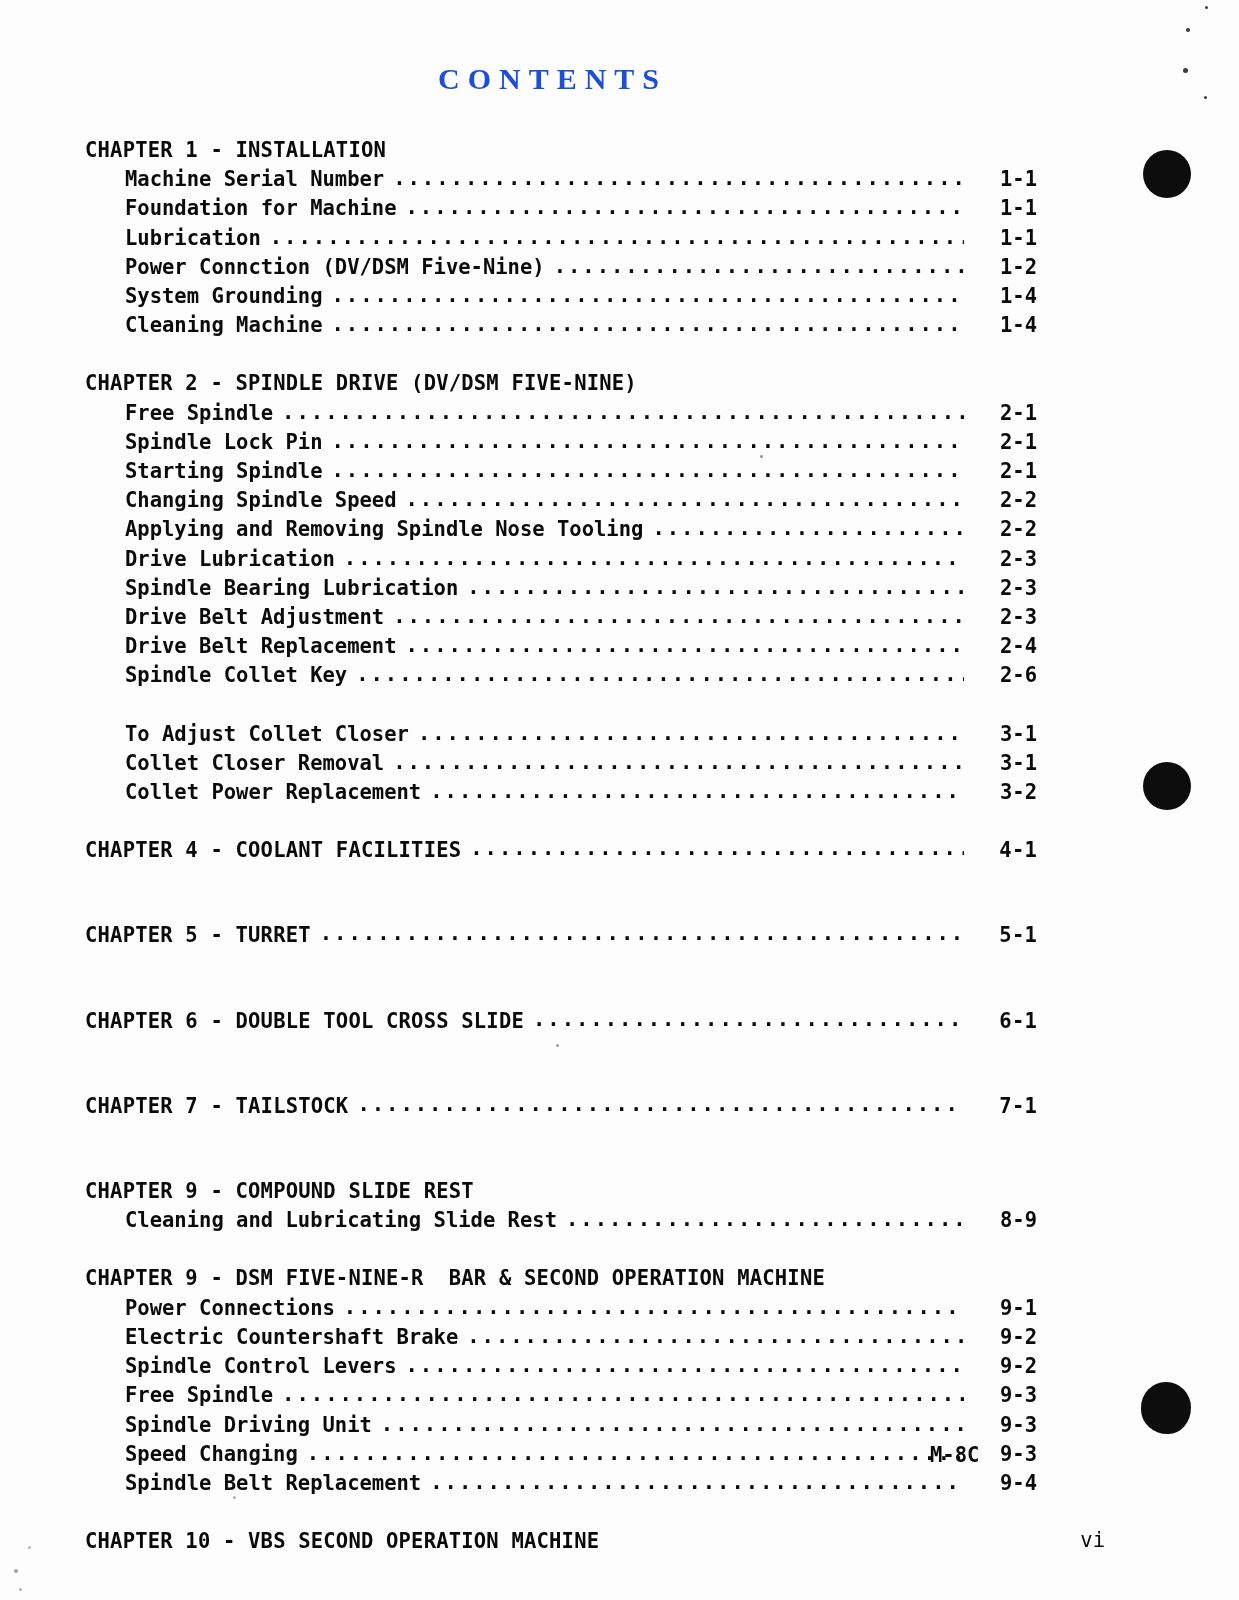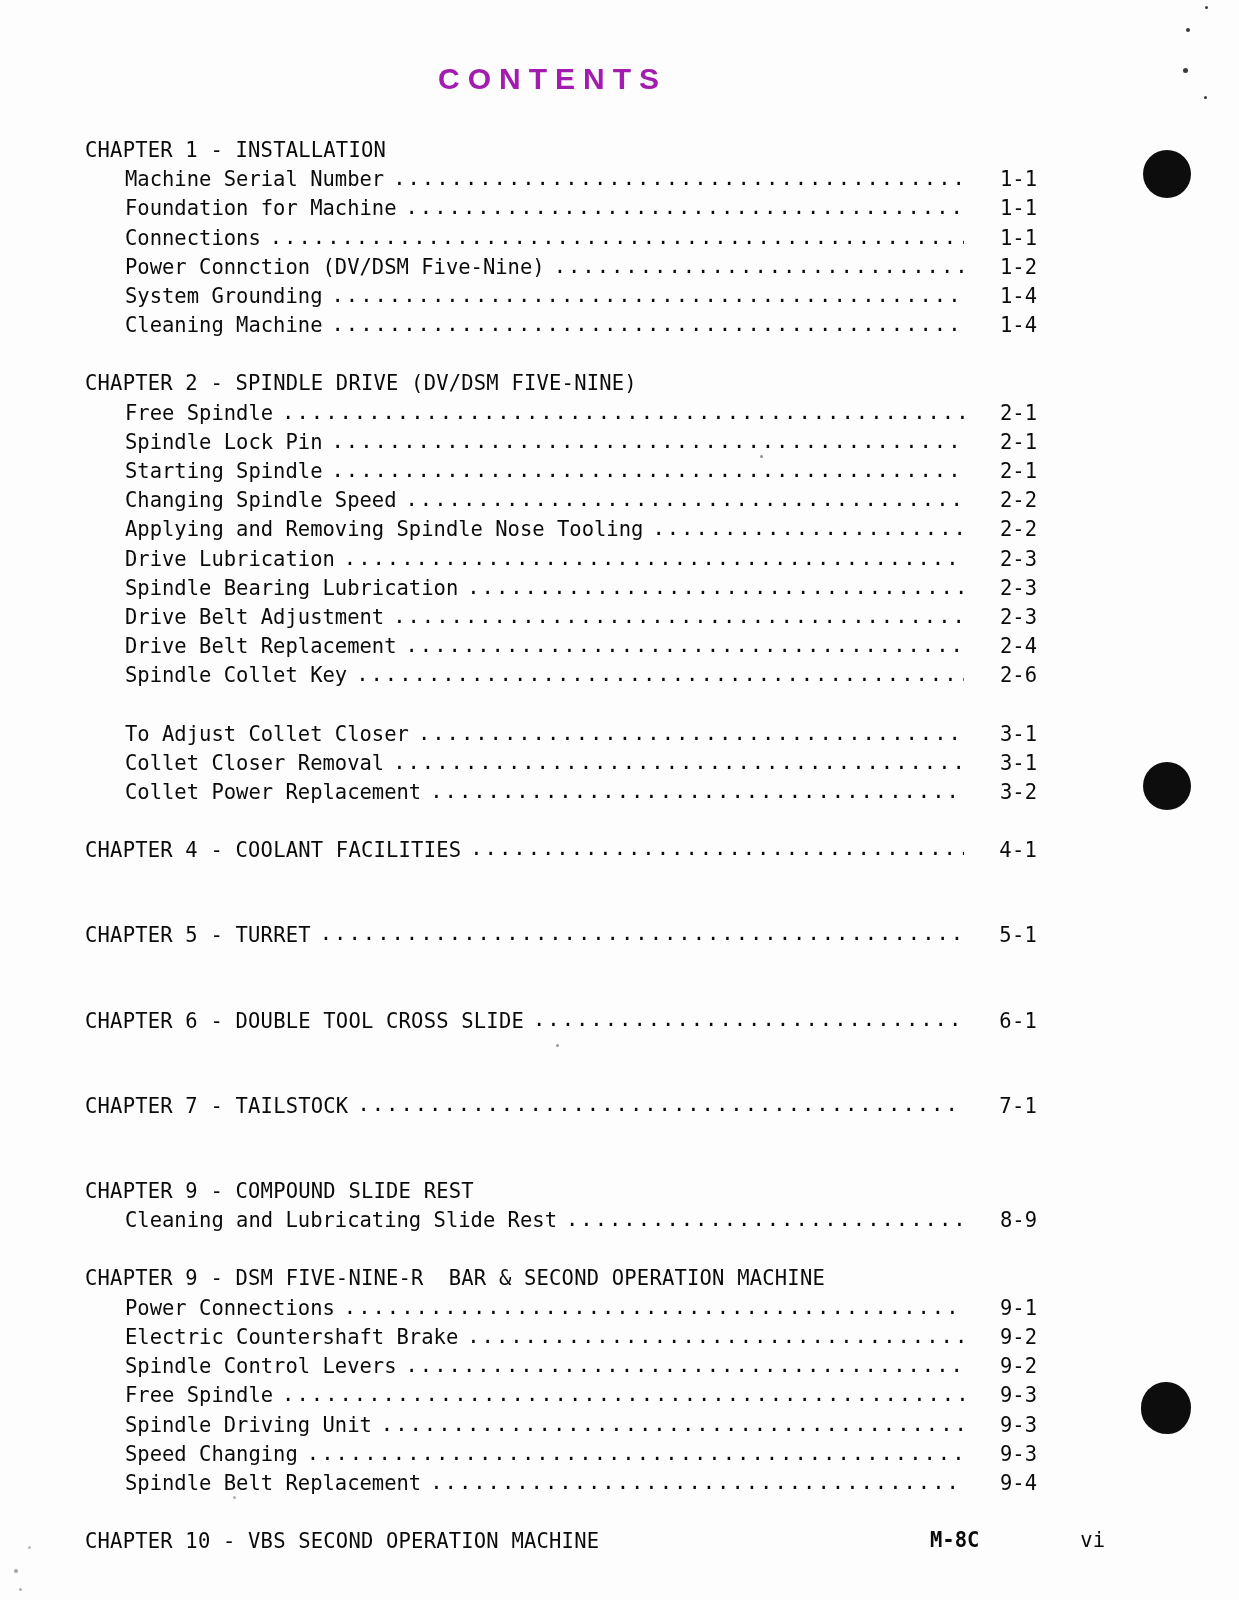--- a/index.html
+++ b/index.html
@@ -18,44 +18,45 @@
     color: #0a0a0a;
   }
 
   
   #doc-title {
     position: absolute;
     top: 62px;
     left: 0;
     width: 1105px;
     text-align: center;
-    font-family: Liberation Sans, sans-serif;
+    font-family: Liberation Serif, serif;
     font-weight: bold;
     font-size: 30px;
     letter-spacing: 8px;
-    color: #a21caf;
+    color: #1d4ed8;
   }
 
   
   #toc {
     position: absolute;
     top: 136px;
     left: 85px;
     width: 952px;
   }
 
   .chapter-block { margin-bottom: 0px; }
 
   .chapter-line,
   .entry-line {
     display: flex;
     align-items: baseline;
     font-size: 20.5px;
     line-height: 29.2px;
     white-space: pre;
+    font-weight: bold;
   }
 
   .chapter-line {
     letter-spacing: 0.2px;
   }
   .chapter-line .lbl { letter-spacing: 0.2px; }
 
   .entry-line {
     padding-left: 40px;
     align-items: center;
@@ -96,21 +97,21 @@
     position: absolute;
     left: 0;
     top: 1528px;
     width: 1105px;
     text-align: right;
     font-size: 20.5px;
   }
   #footer-code {
     position: absolute;
     left: 930px;
-    top: 1528px;
+    top: 1443px;
     width: 140px;
     text-align: left;
     font-size: 20.5px;
     font-weight: bold;
   }
 
   
   .punch-hole {
     position: absolute;
     background: #0d0d0d;
@@ -143,21 +144,21 @@
 
 <div id="page">
 
   <div id="doc-title">CONTENTS</div>
 
   <div id="toc">
       <div class="chapter-block">
         <div class="chapter-line plain"><span class="lbl">CHAPTER 1 - INSTALLATION</span></div>
         <div class="entry-line"><span class="lbl">Machine Serial Number</span><span class="leader"></span><span class="pageref">1-1</span></div>
         <div class="entry-line"><span class="lbl">Foundation for Machine</span><span class="leader"></span><span class="pageref">1-1</span></div>
-        <div class="entry-line"><span class="lbl">Connections</span><span class="leader"></span><span class="pageref">1-1</span></div>
+        <div class="entry-line"><span class="lbl">Lubrication</span><span class="leader"></span><span class="pageref">1-1</span></div>
         <div class="entry-line"><span class="lbl">Power Connction (DV/DSM Five-Nine)</span><span class="leader"></span><span class="pageref">1-2</span></div>
         <div class="entry-line"><span class="lbl">System Grounding</span><span class="leader"></span><span class="pageref">1-4</span></div>
         <div class="entry-line"><span class="lbl">Cleaning Machine</span><span class="leader"></span><span class="pageref">1-4</span></div>
       </div>
       <div style="height: 29px;"></div>
       <div class="chapter-block">
         <div class="chapter-line plain"><span class="lbl">CHAPTER 2 - SPINDLE DRIVE (DV/DSM FIVE-NINE)</span></div>
         <div class="entry-line"><span class="lbl">Free Spindle</span><span class="leader"></span><span class="pageref">2-1</span></div>
         <div class="entry-line"><span class="lbl">Spindle Lock Pin</span><span class="leader"></span><span class="pageref">2-1</span></div>
         <div class="entry-line"><span class="lbl">Starting Spindle</span><span class="leader"></span><span class="pageref">2-1</span></div>

